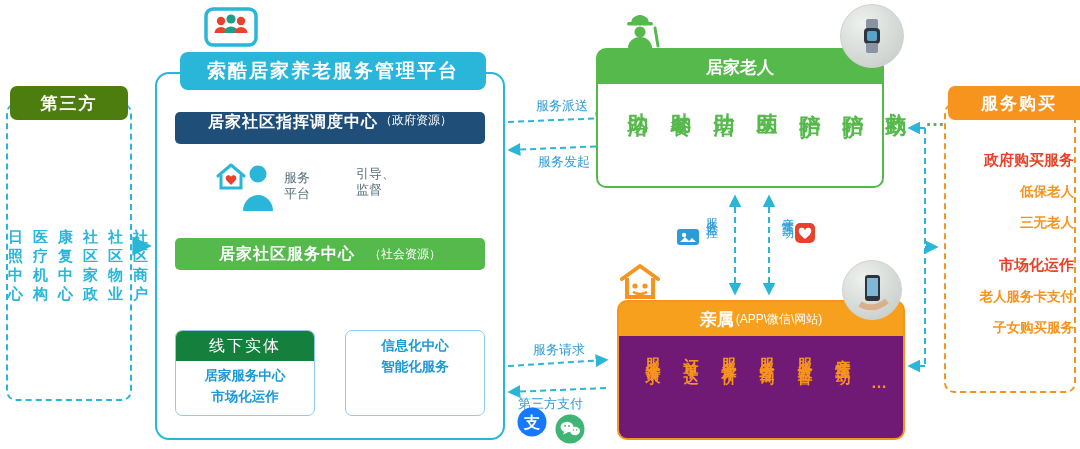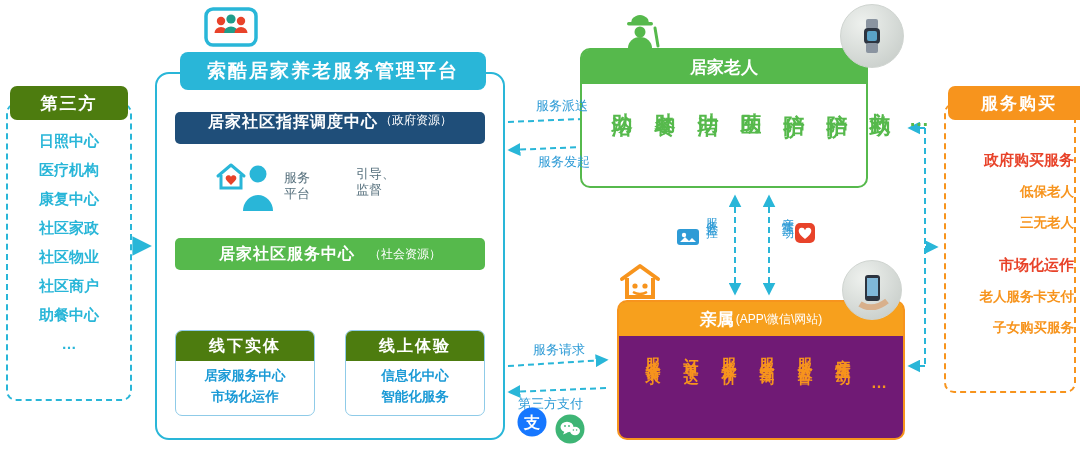--- a/index.html
+++ b/index.html
@@ -1,45 +1,45 @@
 <!DOCTYPE html>
 <html><head>
 <meta charset="utf-8">
 <style>
   *{margin:0;padding:0;box-sizing:border-box}
   body{font-family:"Liberation Sans","DejaVu Sans",sans-serif;background:#fff}
   .canvas{position:relative;width:1080px;height:449px;background:#fff;overflow:hidden}
   svg.wires{position:absolute;left:0;top:0;pointer-events:none}
 
   
-  .tp-body{position:absolute;left:6px;top:103px;width:126px;height:298px;border:2px dashed #29b6d8;border-radius:10px;display:flex;flex-direction:column;align-items:center;padding-top:26px;gap:10px}
+  .tp-body{position:absolute;left:6px;top:103px;width:126px;height:298px;border:2px dashed #29b6d8;border-radius:10px;display:flex;flex-direction:row;align-items:center;padding-top:26px;gap:10px}
   .tp-item{font-size:15px;color:#29b6d8;font-weight:bold;line-height:19px}
   .tp-header{position:absolute;left:10px;top:86px;width:118px;height:34px;background:#4d7c0f;border-radius:7px;color:#fff;font-size:17px;font-weight:bold;display:flex;align-items:center;justify-content:center;letter-spacing:2px}
 
   
   .plat-box{position:absolute;left:155px;top:72px;width:350px;height:368px;border:2px solid #29b6d8;border-radius:14px;background:#fff}
   .plat-header{position:absolute;left:180px;top:52px;width:306px;height:38px;background:#29b6d8;border-radius:8px;color:#fff;font-size:19px;font-weight:bold;display:flex;align-items:center;justify-content:center;letter-spacing:2px}
   .icon-people{position:absolute;left:204px;top:2px}
   .navy-bar{position:absolute;left:175px;top:112px;width:310px;height:32px;background:#1f4e79;border-radius:5px;color:#fff;display:flex;align-items:flex-start;justify-content:center;gap:2px}
   .green-bar{position:absolute;left:175px;top:238px;width:310px;height:32px;background:#56b94c;border-radius:5px;color:#fff;display:flex;align-items:center;justify-content:center;gap:14px}
   .bar-main{font-size:16px;font-weight:bold;letter-spacing:1px}
   .bar-sub{font-size:12px}
   .icon-caregiver{position:absolute;left:214px;top:158px}
   .mini-label{position:absolute;font-size:13px;color:#56707d;line-height:16px;text-align:left}
   .lbl-platform{left:284px;top:170px;width:28px}
   .lbl-guide{left:356px;top:166px;width:42px}
   .sub-box{position:absolute;width:140px;height:86px;border-radius:7px;overflow:hidden;border:1.5px solid #8fcbe8;background:#fff}
   .sub-offline{left:175px;top:330px}
   .sub-online{left:345px;top:330px}
-  .sub-header{height:30px;background:#4d7c0f;color:#fff;font-size:16px;font-weight:bold;display:flex;align-items:center;justify-content:center;letter-spacing:2px}
+  .sub-header{height:30px;background:#15803d;color:#fff;font-size:16px;font-weight:normal;display:flex;align-items:center;justify-content:center;letter-spacing:2px}
   .sub-body{display:flex;flex-direction:column;align-items:center;padding-top:6px;gap:3px}
   .sub-line{font-size:13.5px;color:#1b9ad6;font-weight:bold}
 
   
-  .eld-box{position:absolute;left:580px;top:48px;width:288px;height:140px;border:2.5px solid #56b94c;border-radius:10px;background:#fff}
+  .eld-box{position:absolute;left:596px;top:48px;width:288px;height:140px;border:2.5px solid #56b94c;border-radius:10px;background:#fff}
   .eld-header{height:34px;background:#56b94c;border-radius:6px 6px 0 0;color:#fff;display:flex;align-items:center;justify-content:center;gap:2px}
   .hdr-main{font-size:17px;font-weight:bold}
   .hdr-sub{font-size:12px}
   .eld-services{display:flex;padding:12px 10px 0 26px;gap:15px}
   .v2{writing-mode:vertical-rl;text-orientation:upright;font-size:21px;font-weight:bold;color:#56b94c;letter-spacing:3px}
   .dots-green{font-size:20px;font-weight:bold;color:#56b94c;align-self:flex-start;margin-top:12px}
   .icon-elderly{position:absolute;left:622px;top:12px}
   .photo{position:absolute;border-radius:50%;background:radial-gradient(circle at 35% 30%,#eef1ee,#c2c8c4);border:1px solid #cfd4d0;display:flex;align-items:center;justify-content:center;overflow:hidden}
   .eld-photo{left:840px;top:4px;width:64px;height:64px}
   .rel-photo{left:842px;top:260px;width:60px;height:60px}
@@ -161,21 +161,20 @@
 
   <div class="sub-box sub-offline">
     <div class="sub-header">线下实体</div>
     <div class="sub-body">
       <div class="sub-line">居家服务中心</div>
       <div class="sub-line">市场化运作</div>
     </div>
   </div>
 
   <div class="sub-box sub-online">
-    <div class="sub-header">线上体验</div>
     <div class="sub-body">
       <div class="sub-line">信息化中心</div>
       <div class="sub-line">智能化服务</div>
     </div>
   </div>
 
   <div class="eld-box">
     <div class="eld-header">
       <span class="hdr-main">居家老人</span>
     </div>

